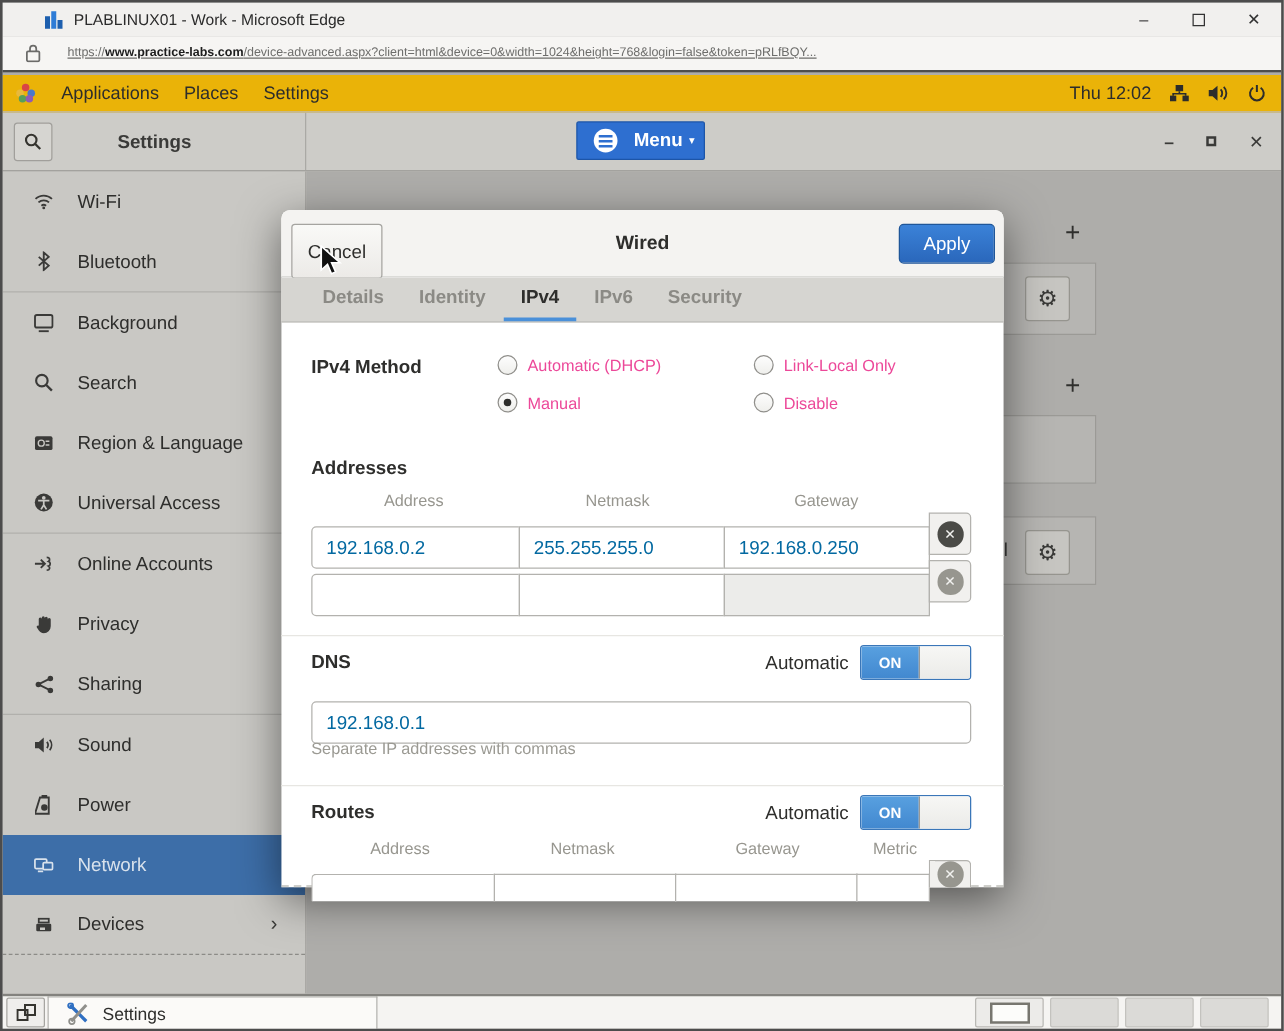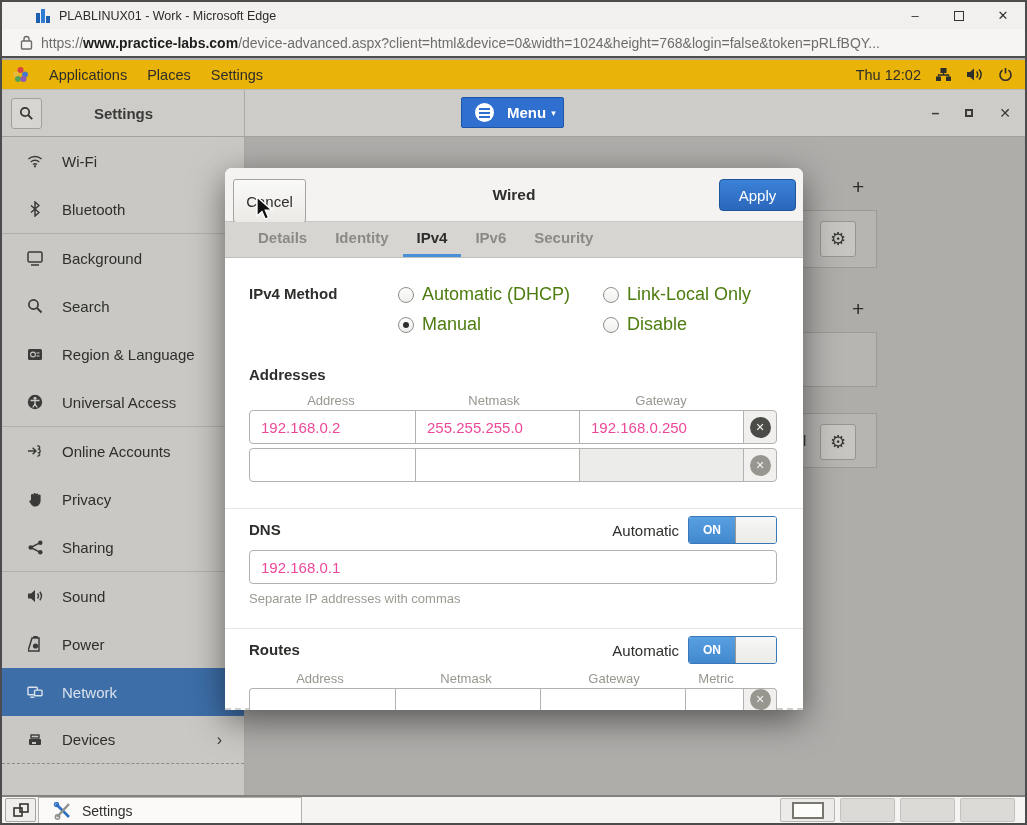--- a/index.html
+++ b/index.html
@@ -16,21 +16,21 @@
 
   
   #edge-titlebar { left:2px; top:2px; width:1023px; height:27px; background:#f1f0ee; display:flex; align-items:center;padding-left:27px; }
   #edge-favicon { margin-left:6px; width:16px; height:16px; }
   #edge-title { margin-left:8px; font-size:12.5px; color:#2b2b2b; }
   #edge-controls { margin-left:auto; display:flex; align-items:center; height:100%; }
   .edge-ctl { width:44px; height:100%; display:flex; align-items:center; justify-content:center; font-size:13px; color:#333; }
   .edge-max-box { width:10px; height:10px; border:1.5px solid #333; }
   #edge-urlrow { left:2px; top:29px; width:1023px; height:29px; background:#f6f5f3; border-bottom:2px solid #4e4e4e; display:flex; align-items:center; }
   #lock-icon { margin-left:18px; }
-  #url-text { margin-left:8px; font-size:14px; color:#6d6d6b; white-space:nowrap; }
+  #url-text { margin-left:21px; font-size:10px; color:#6d6d6b; white-space:nowrap;text-decoration:underline; }
   #url-text .domain { color:#1d1d1d; font-weight:bold; }
 
   
   #gnome-topbar { left:2px; top:60px; width:1023px; height:30px; background:#eab308; border-bottom:1px solid #bdbcb9; display:flex; align-items:center; z-index:5; }
   #distro-icon { margin-left:10px; width:17px; height:17px; }
   .topbar-menu { margin-left:20px; font-size:14.5px; color:#2d2d2b; }
   #topbar-right { margin-left:auto; display:flex; align-items:center; gap:14px; margin-right:12px; }
   #clock { font-size:14.5px; color:#2d2d2b; }
   .tray-ico { display:flex; align-items:center; }
 
@@ -77,25 +77,25 @@
   #apply-btn { position:absolute; right:7px; top:11px; width:77px; height:32px; background:linear-gradient(#3b82d8,#2a67bb); border:1px solid #1f5699; border-radius:4px; font-size:15px; color:#ffffff; display:flex; align-items:center; justify-content:center; }
   #dlg-tabbar { position:absolute; left:0; top:54px; width:100%; height:36px; background:#d6d5d1; border-bottom:1px solid #bfbeba; display:flex; align-items:flex-end; padding-left:19px; }
   .dlg-tab { height:36px; display:flex; align-items:center; justify-content:center; padding:0 14px; font-size:15px; color:#8b8a85; font-weight:bold; border-bottom:3px solid transparent; }
   .dlg-tab[data-active="true"] { color:#2e2e2c; border-bottom:3px solid #4a90d9; }
 
   
   .fld-label { position:absolute; font-size:15px; font-weight:bold; color:#2e2e2c; }
   .radio-row { position:absolute; display:flex; align-items:center; }
   .radio { width:16px; height:16px; border-radius:50%; border:1px solid #908f8b; background:linear-gradient(#fdfdfd,#efefec); position:relative; flex:0 0 auto; }
   .radio[data-checked="true"]::after { content:""; position:absolute; left:4px; top:4px; width:6px; height:6px; border-radius:50%; background:#2e2e2c; }
-  .radio-lbl { margin-left:8px; font-size:18px; color:#4d7c0f; }
+  .radio-lbl { margin-left:8px; font-size:13px; color:#ec4899; }
 
   .col-hdr { position:absolute; font-size:13px; color:#97968f; transform:translateX(-50%); }
 
-  .inp { position:absolute; background:#fff; border:1px solid #b3b2ae; font-size:15px; color:#ec4899; padding-left:11px; display:flex; align-items:center; }
+  .inp { position:absolute; background:#fff; border:1px solid #b3b2ae; font-size:15px; color:#0369a1; padding-left:11px; display:flex; align-items:center;margin-top:11px; }
   .inp.gray { background:#ececea; }
   .del-cell { position:absolute; background:#f1f0ee; border:1px solid #b3b2ae; border-radius:0 4px 4px 0; display:flex; align-items:center; justify-content:center; }
   .del-circle { width:21px; height:21px; border-radius:50%; background:#4b4b47; color:#f2f2f0; font-size:11px; font-weight:bold; display:flex; align-items:center; justify-content:center; }
   .del-circle.light { background:#97968f; }
 
   .auto-lbl { position:absolute; font-size:15px; color:#2e2e2c; }
   .toggle { position:absolute; width:89px; height:28px; border:1px solid #3a76b8; border-radius:3px; overflow:hidden; display:flex; }
   .toggle .on { width:46px; background:linear-gradient(#58a0e0,#4288cf); color:#fff; font-size:12px; font-weight:bold; display:flex; align-items:center; justify-content:center; }
   .toggle .off { flex:1; background:linear-gradient(#f7f7f5,#ebebe8); border-left:1px solid #9a9995; }
 

